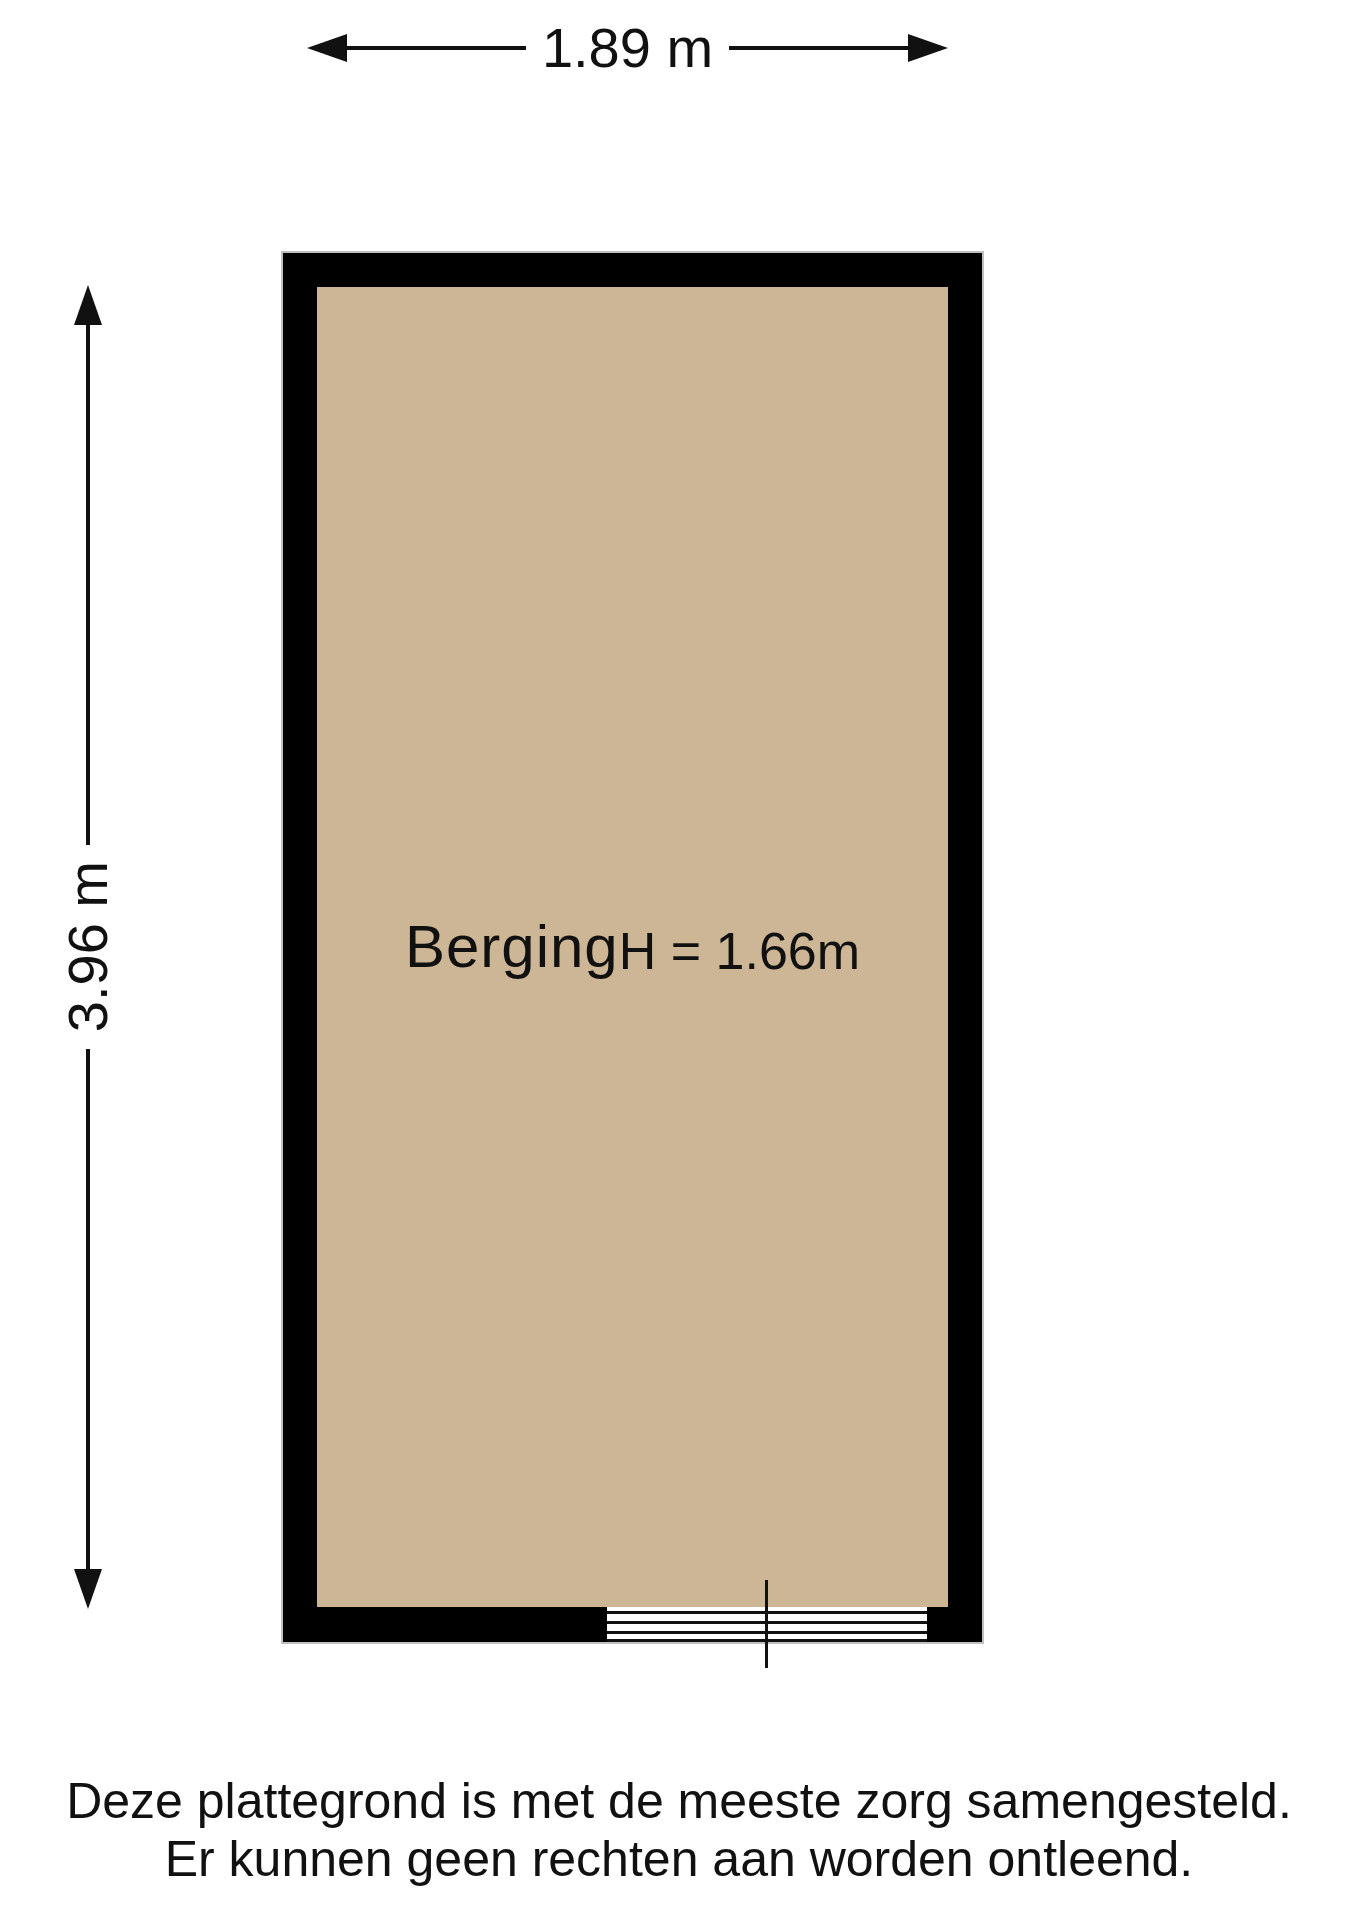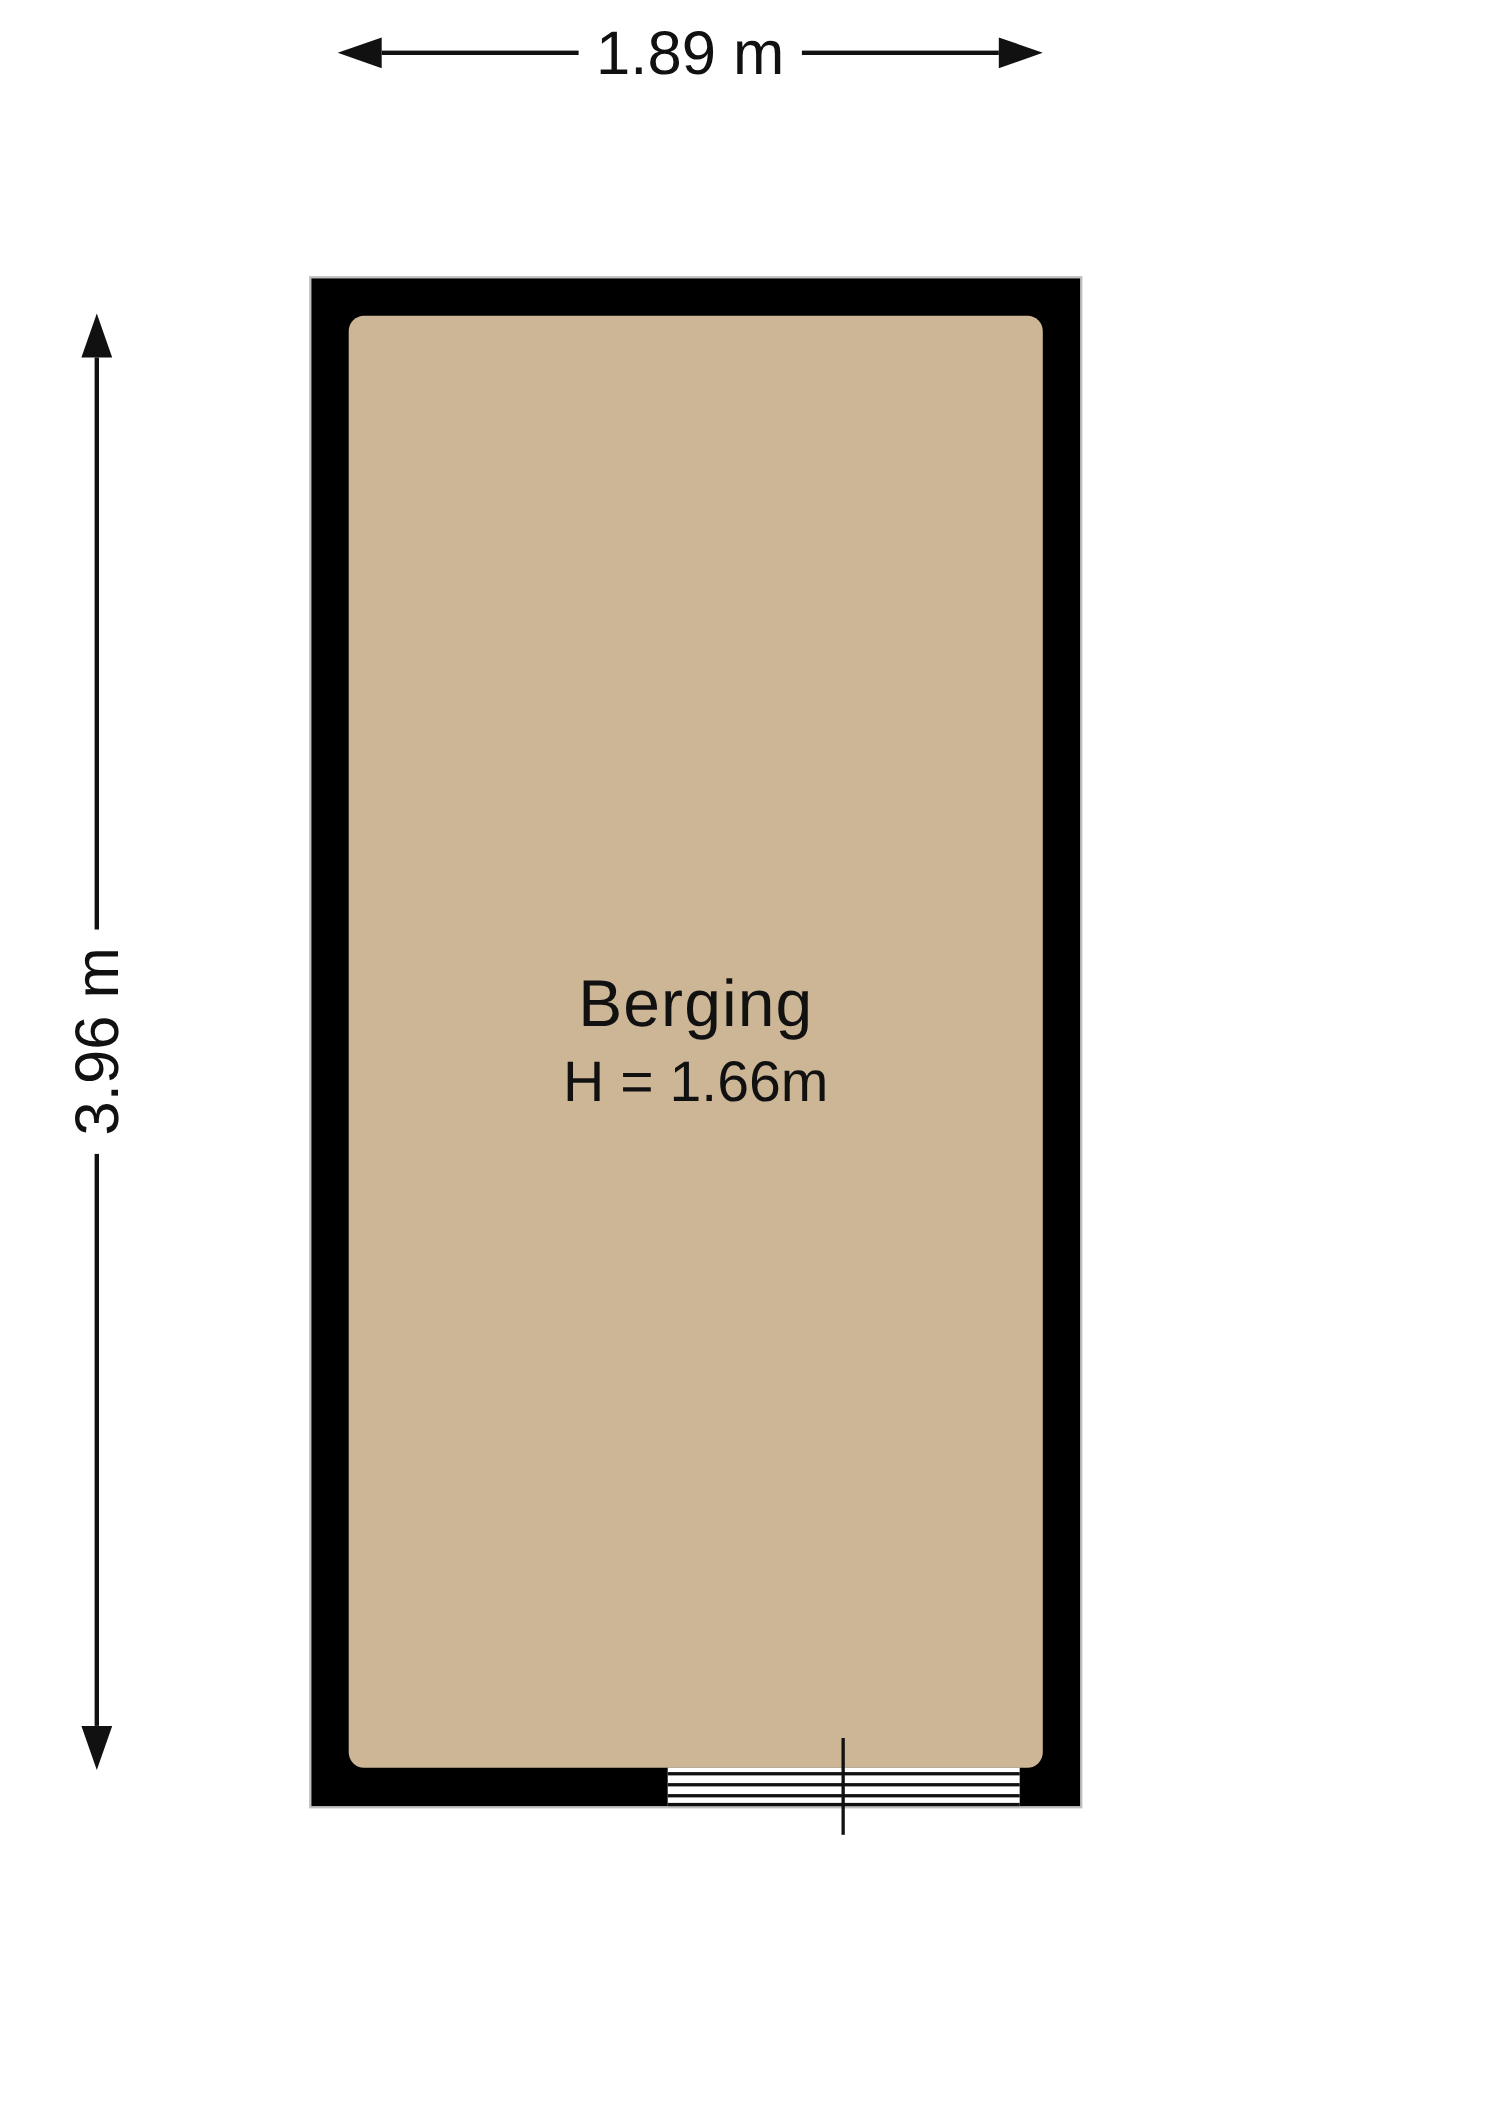--- a/index.html
+++ b/index.html
@@ -62,22 +62,22 @@
     position: absolute;
     left: 283px; top: 253px;
     width: 699px; height: 1389px;
     background: var(--wall);
     outline: 2px solid rgba(140,140,140,0.55);
   }
   .floor {
     position: absolute;
     left: 34px; top: 34px; right: 34px; bottom: 35px;
     background: var(--floor);
-    display: flex; flex-direction: column;
-    align-items: center; justify-content: center; border-radius: 14px;
+    display: flex; flex-direction: row;
+    align-items: center; justify-content: center;
   }
   .room-name {
     font-size: 60px;
     line-height: 1.1;
     letter-spacing: 1px;
   }
   .room-height {
     font-size: 52px;
     line-height: 1.1;
     margin-top: 10px;
@@ -141,14 +141,18 @@
 
     <div class="opening">
       <span class="glazing g1"></span>
       <span class="glazing g2"></span>
       <span class="glazing g3"></span>
       <span class="glazing g4"></span>
     </div>
     <div class="door-marker"></div>
   </div>
 
+  <div class="footer">
+    <div>Deze plattegrond is met de meeste zorg samengesteld.</div>
+    <div>Er kunnen geen rechten aan worden ontleend.</div>
+  </div>
 
 </div>
 
 </body></html>

